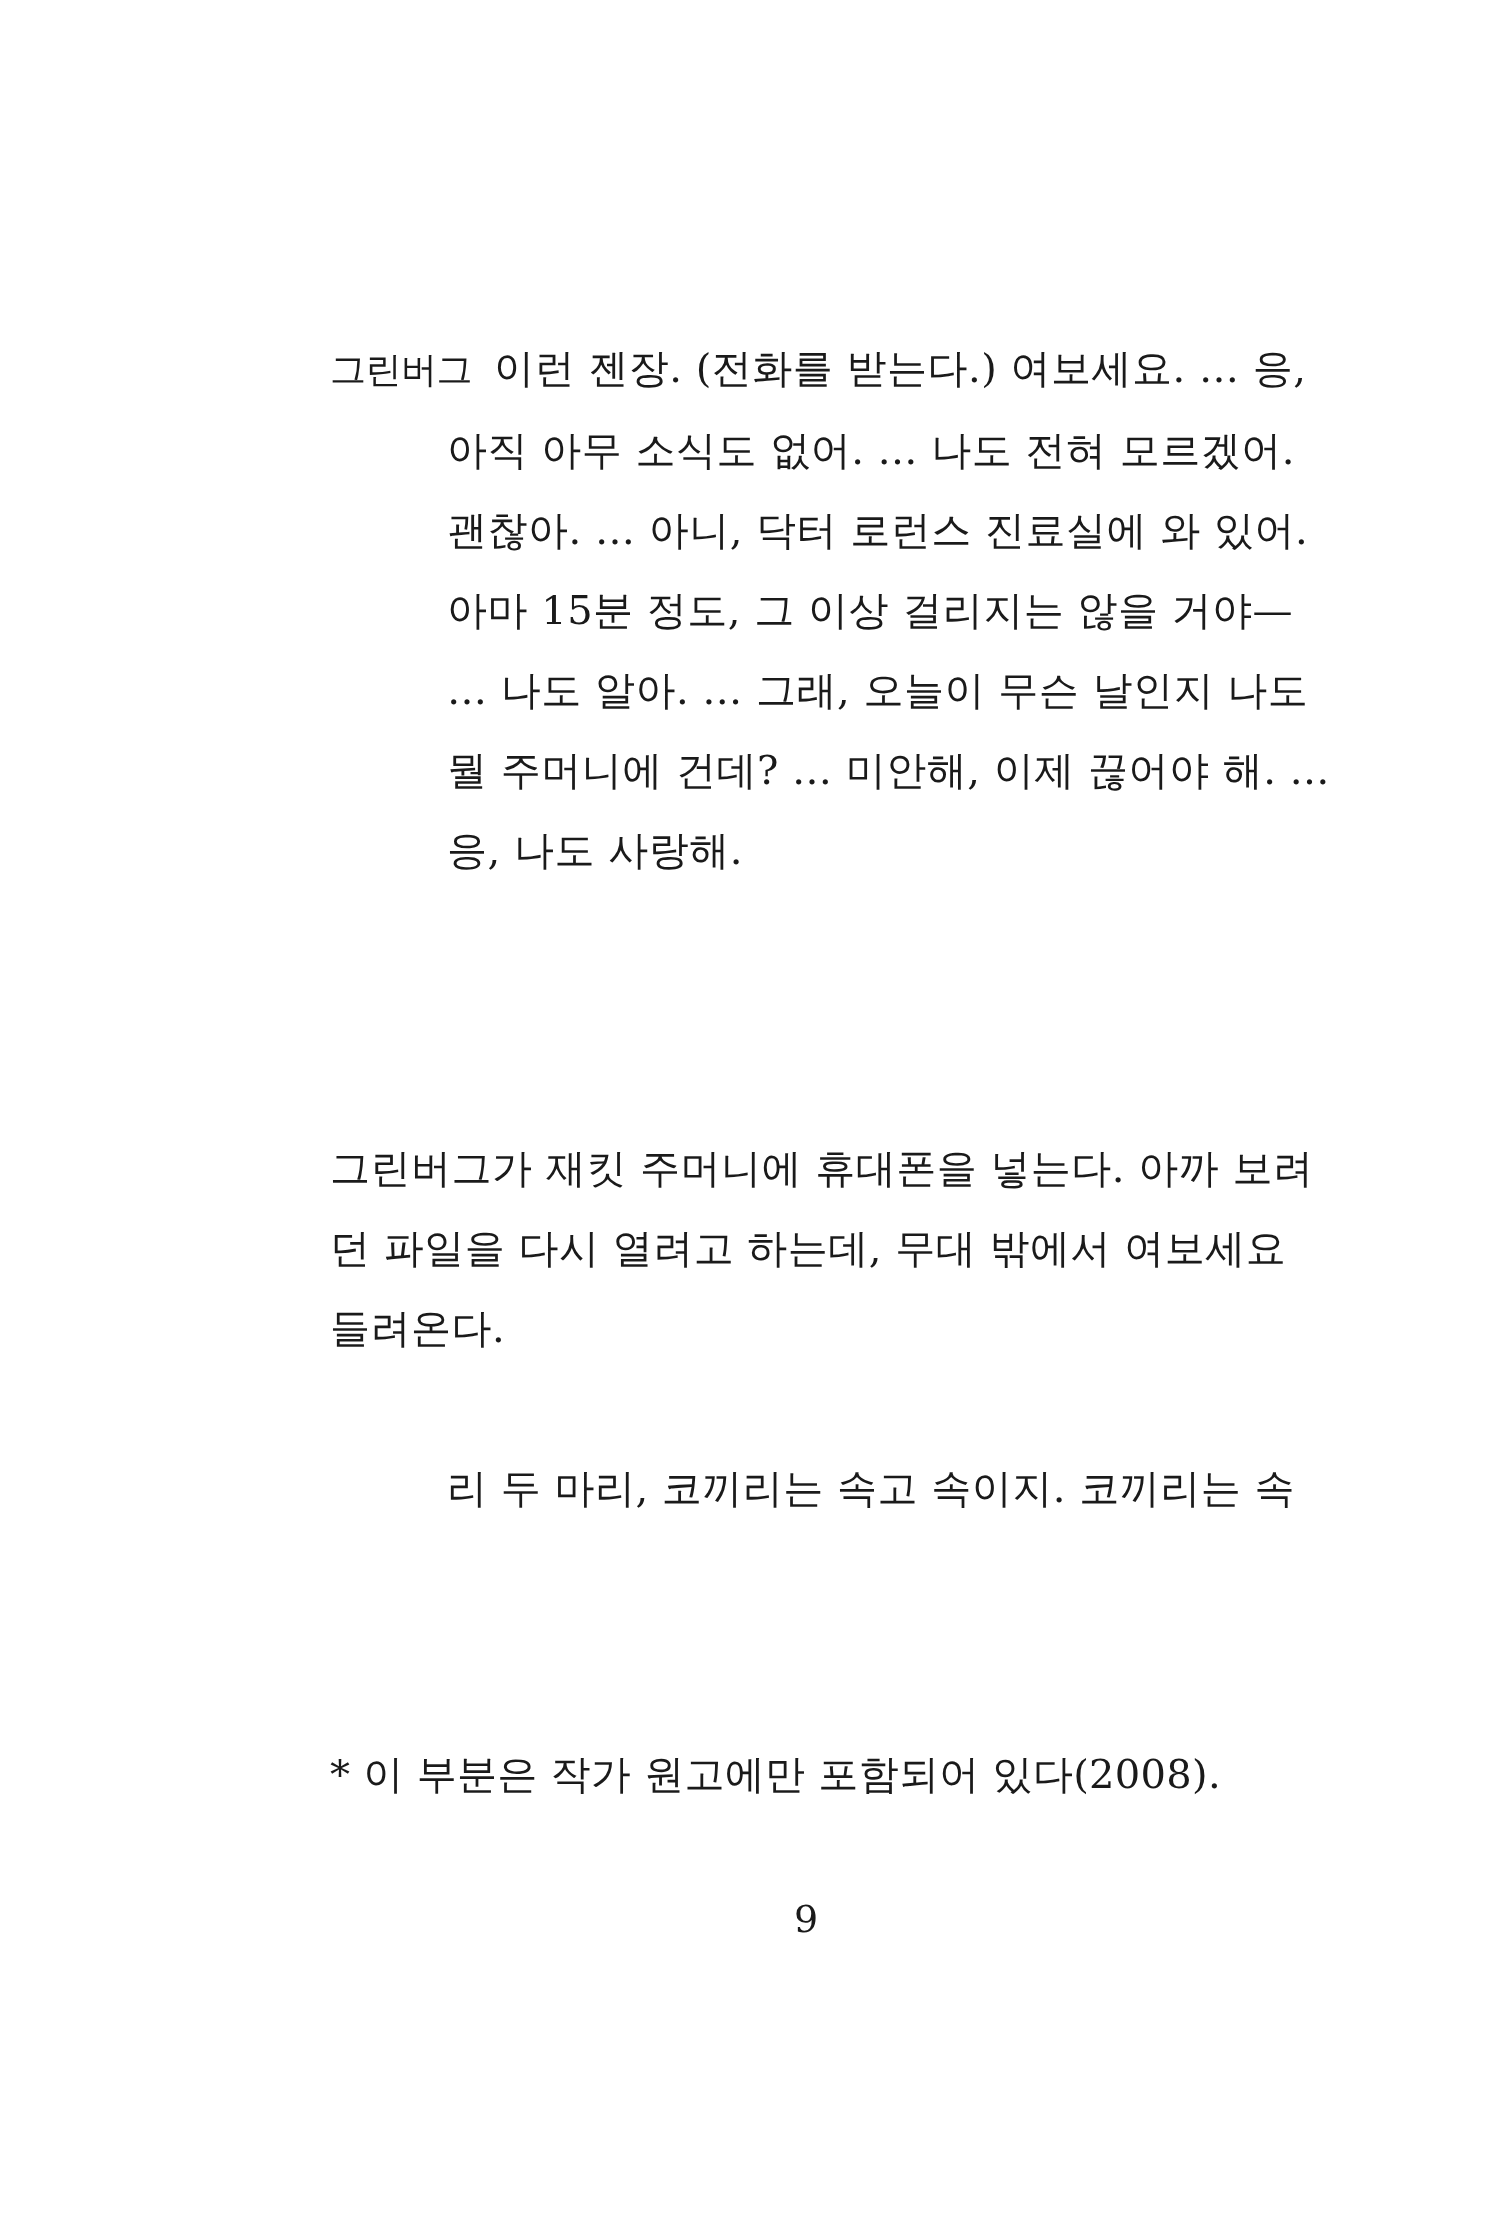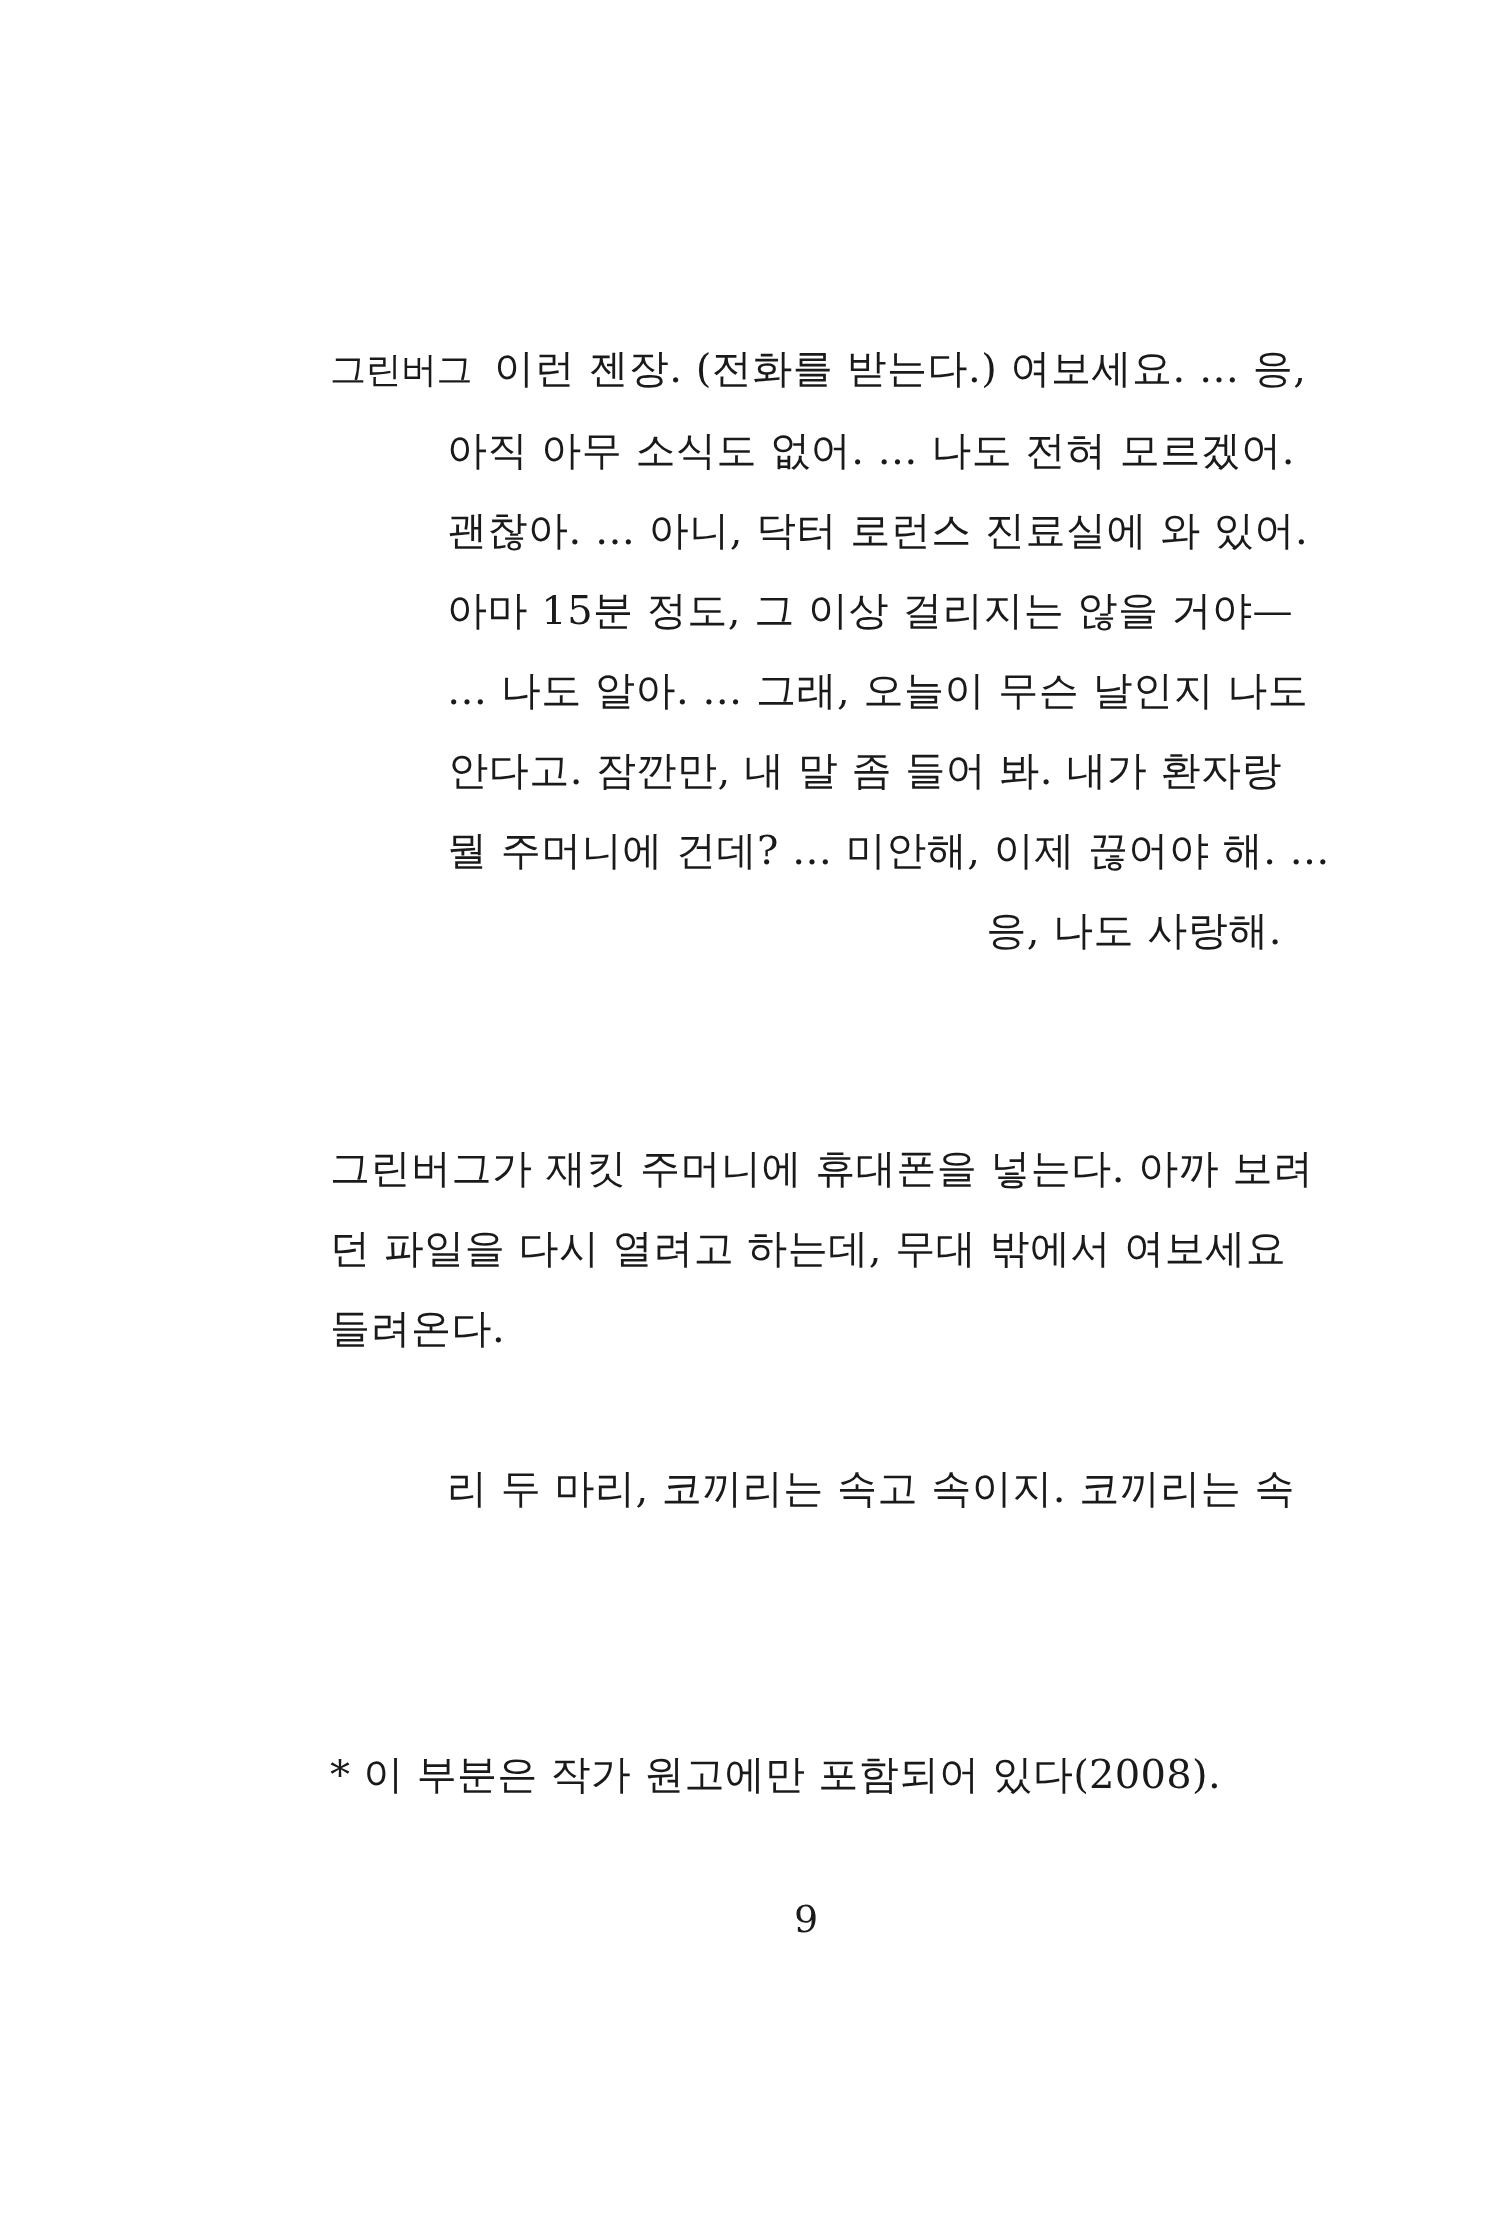--- a/index.html
+++ b/index.html
@@ -14,21 +14,21 @@
     background: #ffffff;
     overflow: hidden;
     color: #1a1a1a;
     font-family: "DejaVu Serif", "Liberation Serif", serif;
   }
   .text-block {
     position: absolute;
     left: 330px;
     width: 952px;
   }
-  .block-dialogue-1 { top: 328px; text-align: right; }
+  .block-dialogue-1 { top: 328px; }
   .block-stage      { top: 1128px; }
   .block-dialogue-2 { top: 1448px; }
 
   .line {
     font-size: 40px;
     line-height: 80px;
     white-space: nowrap;
     letter-spacing: 0.5px;
   }
   .line.indent {
@@ -66,21 +66,20 @@
 <div class="page">
 
   <div class="text-block block-dialogue-1">
     <div class="line">
       <span class="speaker">그린버그</span><span>이런 젠장. (전화를 받는다.) 여보세요. … 응,</span>
     </div>
     <div class="line indent">아직 아무 소식도 없어. … 나도 전혀 모르겠어.</div>
     <div class="line indent">괜찮아. … 아니, 닥터 로런스 진료실에 와 있어.</div>
     <div class="line indent">아마 15분 정도, 그 이상 걸리지는 않을 거야—</div>
     <div class="line indent">… 나도 알아. … 그래, 오늘이 무슨 날인지 나도</div>
-    <div class="line indent">안다고. 잠깐만, 내 말 좀 들어 봐. 내가 환자랑</div>
     <div class="line indent">뭘 주머니에 건데? … 미안해, 이제 끊어야 해. …</div>
     <div class="line indent">응, 나도 사랑해.</div>
   </div>
 
   <div class="text-block block-stage">
     <div class="line">그린버그가 재킷 주머니에 휴대폰을 넣는다. 아까 보려</div>
     <div class="line">던 파일을 다시 열려고 하는데, 무대 밖에서 여보세요</div>
     <div class="line">들려온다.</div>
   </div>
 

